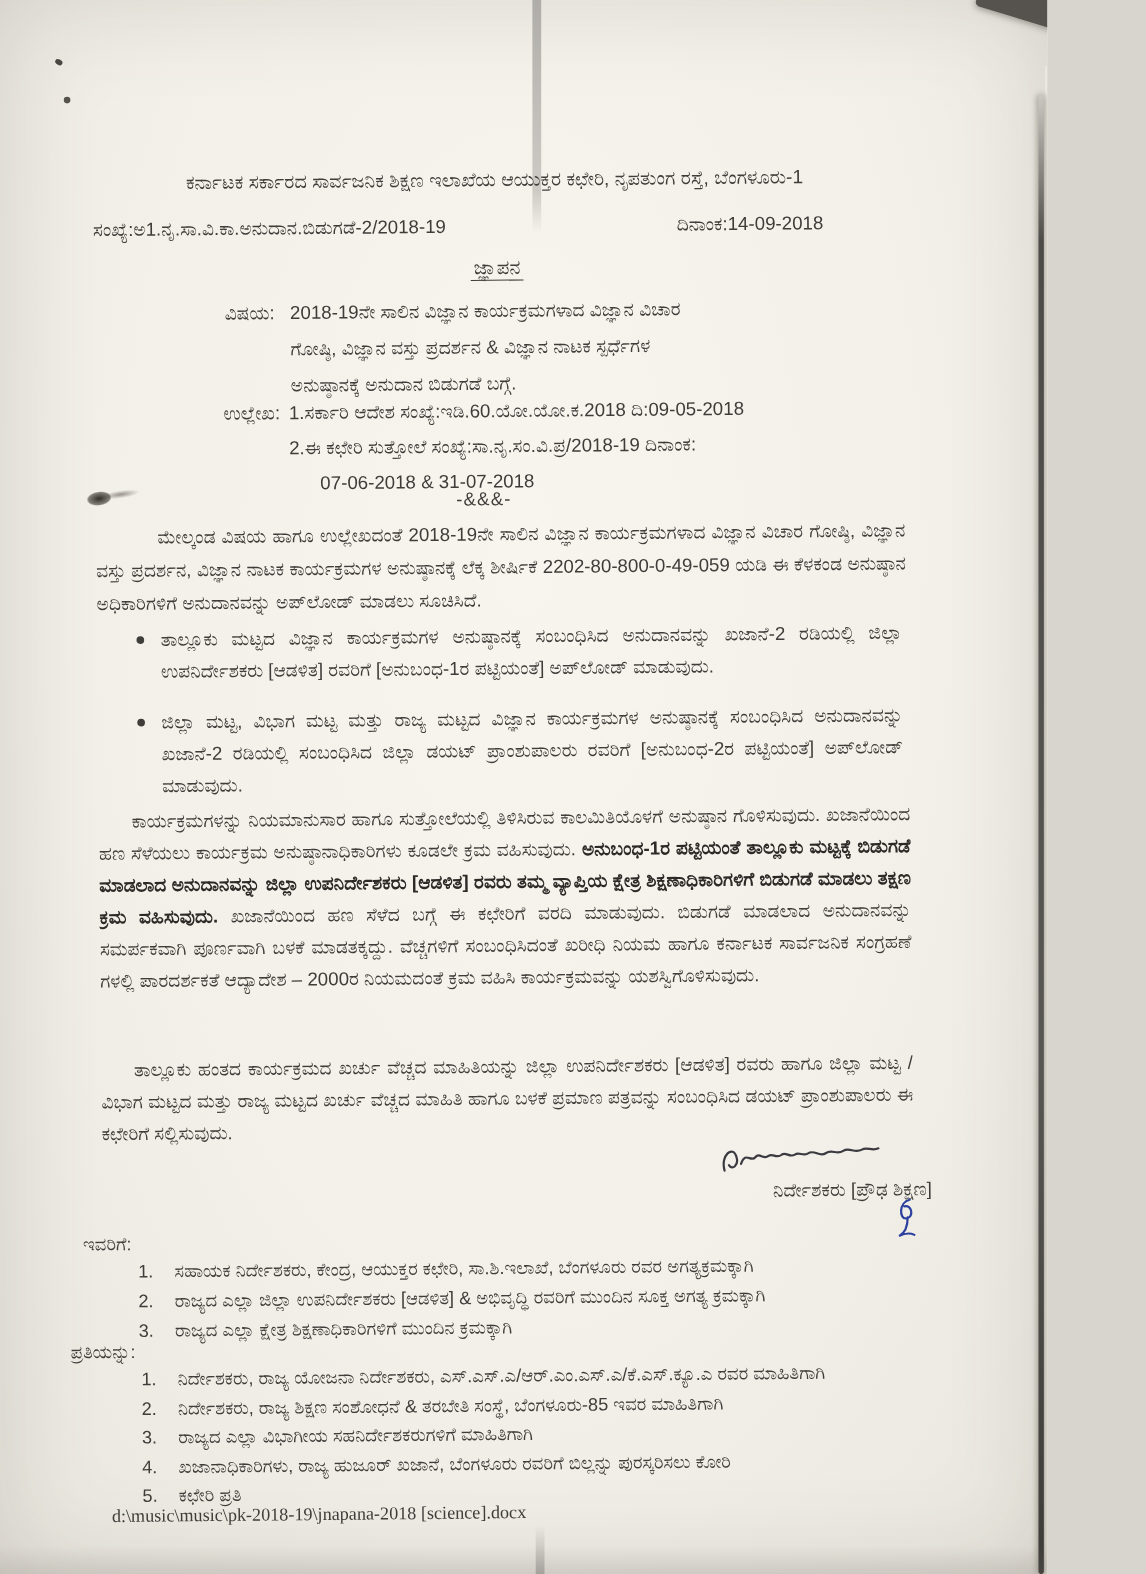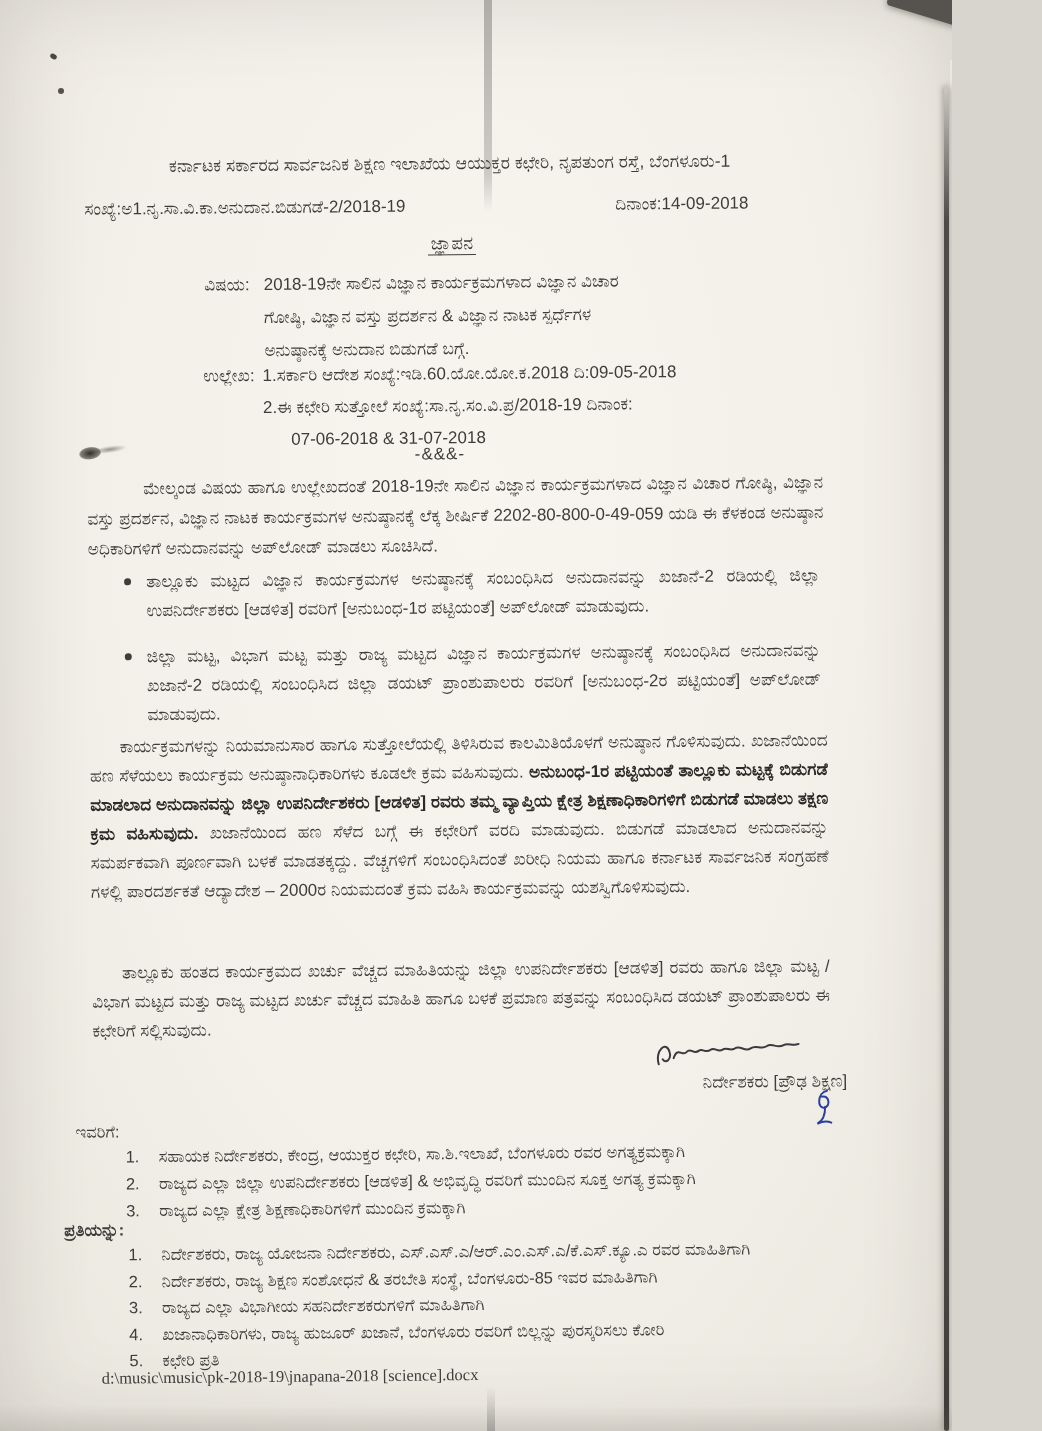--- a/index.html
+++ b/index.html
@@ -41,21 +41,21 @@
   .para3{top:955px;left:88px;right:126px;height:92px;overflow:hidden;text-indent:30px;line-height:29px;}
 
   
   .sig-scribble{top:1040px;left:648px;width:150px;height:34px;}
   .sig-designation{top:1072px;left:630px;width:280px;text-align:center;font-size:17px;line-height:26px;}
   .blue-initial{top:1090px;left:806px;width:26px;height:40px;}
 
   
   .to-label{top:1116px;left:70px;font-size:16.5px;line-height:24px;}
   .to-list{top:1140px;left:120px;right:118px;font-size:16.5px;line-height:27px;}
-  .copy-label{top:1214px;left:58px;font-size:16.5px;line-height:24px;font-weight:bold;}
+  .copy-label{top:1214px;left:58px;font-size:16.5px;line-height:24px;}
   .copy-list{top:1238px;left:122px;right:118px;font-size:16.5px;line-height:26.5px;}
   .li{display:flex;gap:15px;}
   .li .num{min-width:18px;}
 
   .footer-path{top:1363px;left:94px;font-family:"Liberation Serif","DejaVu Serif",serif;font-size:16.5px;line-height:24px;}
 
   
   .strip-top{left:484px;top:0;width:8px;height:212px;background:linear-gradient(#a5a39f,#c6c3be 82%,rgba(198,195,190,0));opacity:.85;}
   .strip-bottom{left:487px;bottom:0;width:8px;height:44px;background:linear-gradient(rgba(169,167,163,0),#a5a39f);opacity:.85;}
   .fold-right{left:944px;top:86px;width:5px;bottom:0;border-radius:3px;

